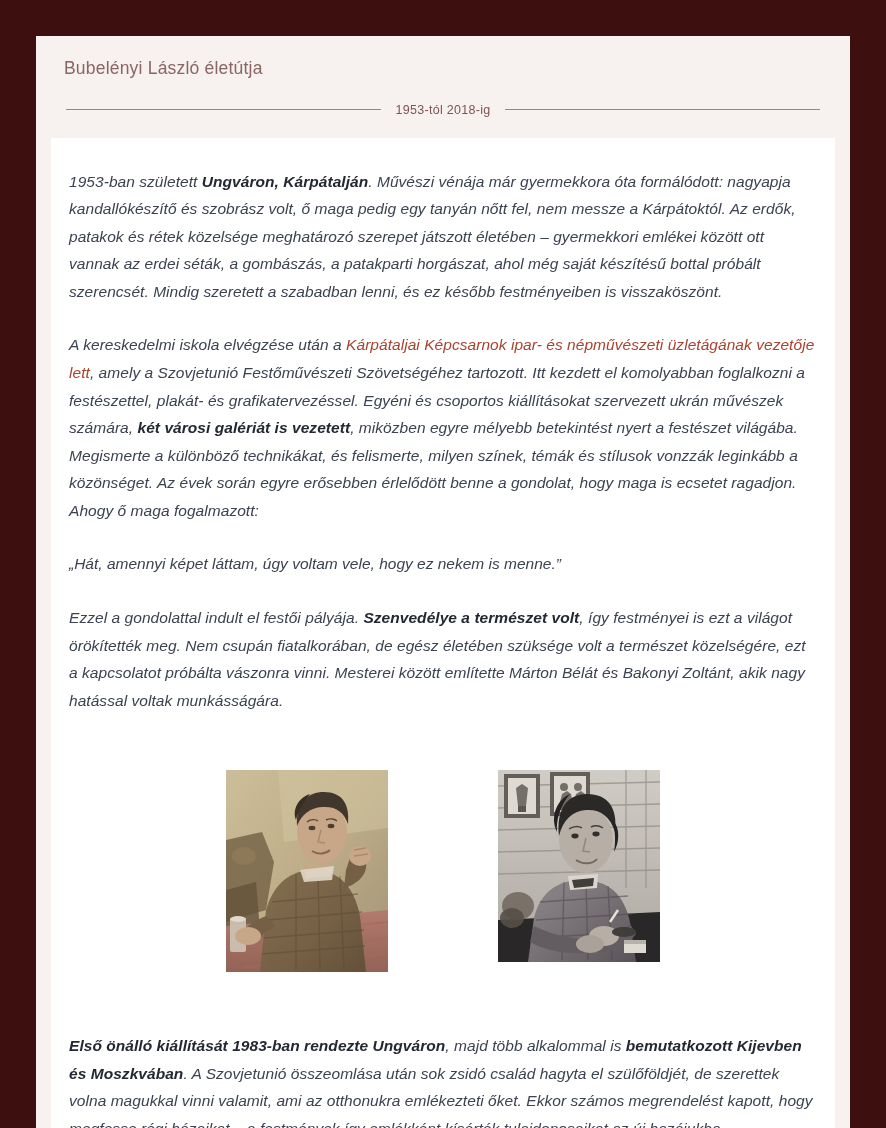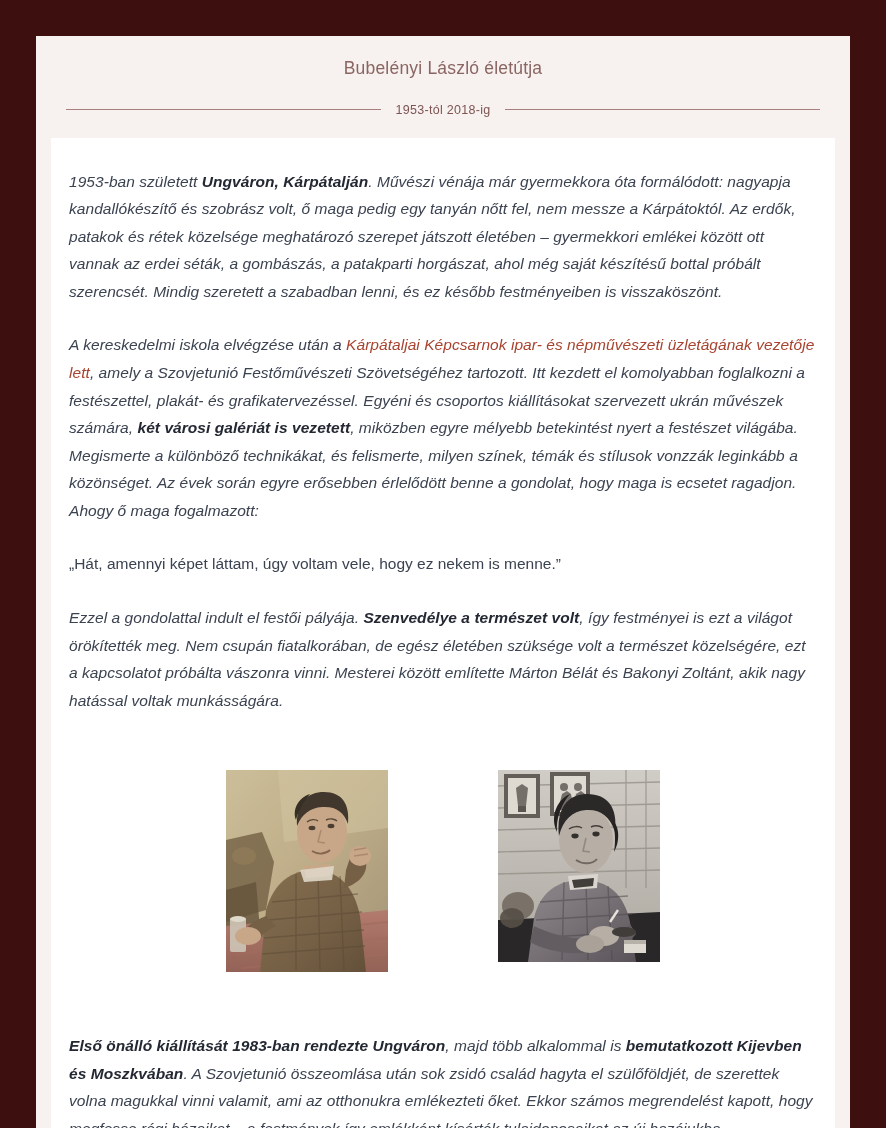--- a/index.html
+++ b/index.html
@@ -25,27 +25,26 @@
     min-height: 1092px;
     overflow: hidden;
   }
 
   
   .doc-header {
     background: #f7f1ef;
     padding: 20px 0 0 0;
   }
   .doc-title {
-    text-align: center;
     font-size: 17.5px;
     font-weight: 400;
     color: #8a6663;
     letter-spacing: 0.2px;
     margin: 0;
-    padding: 0 20px;
+    padding: 0 28px;
     line-height: 1.4;
   }
   .doc-subtitle-rule {
     display: flex;
     align-items: center;
     gap: 14px;
     margin: 22px 30px 0 30px;
     text-align: right;
   }
   .rule-line {
@@ -82,20 +81,21 @@
     color: #232833;
   }
   .para .lnk {
     color: #a8432f;
     text-decoration: none;
   }
   .quote {
     font-size: 15.5px;
     line-height: 1.78;
     color: #3b4250;
+    font-style: italic;
     margin: 0 0 26px 0;
   }
 
   
   .photo-row {
     display: flex;
     justify-content: center;
     align-items: flex-start;
     gap: 30px;
     margin: 40px 0 44px 0;

